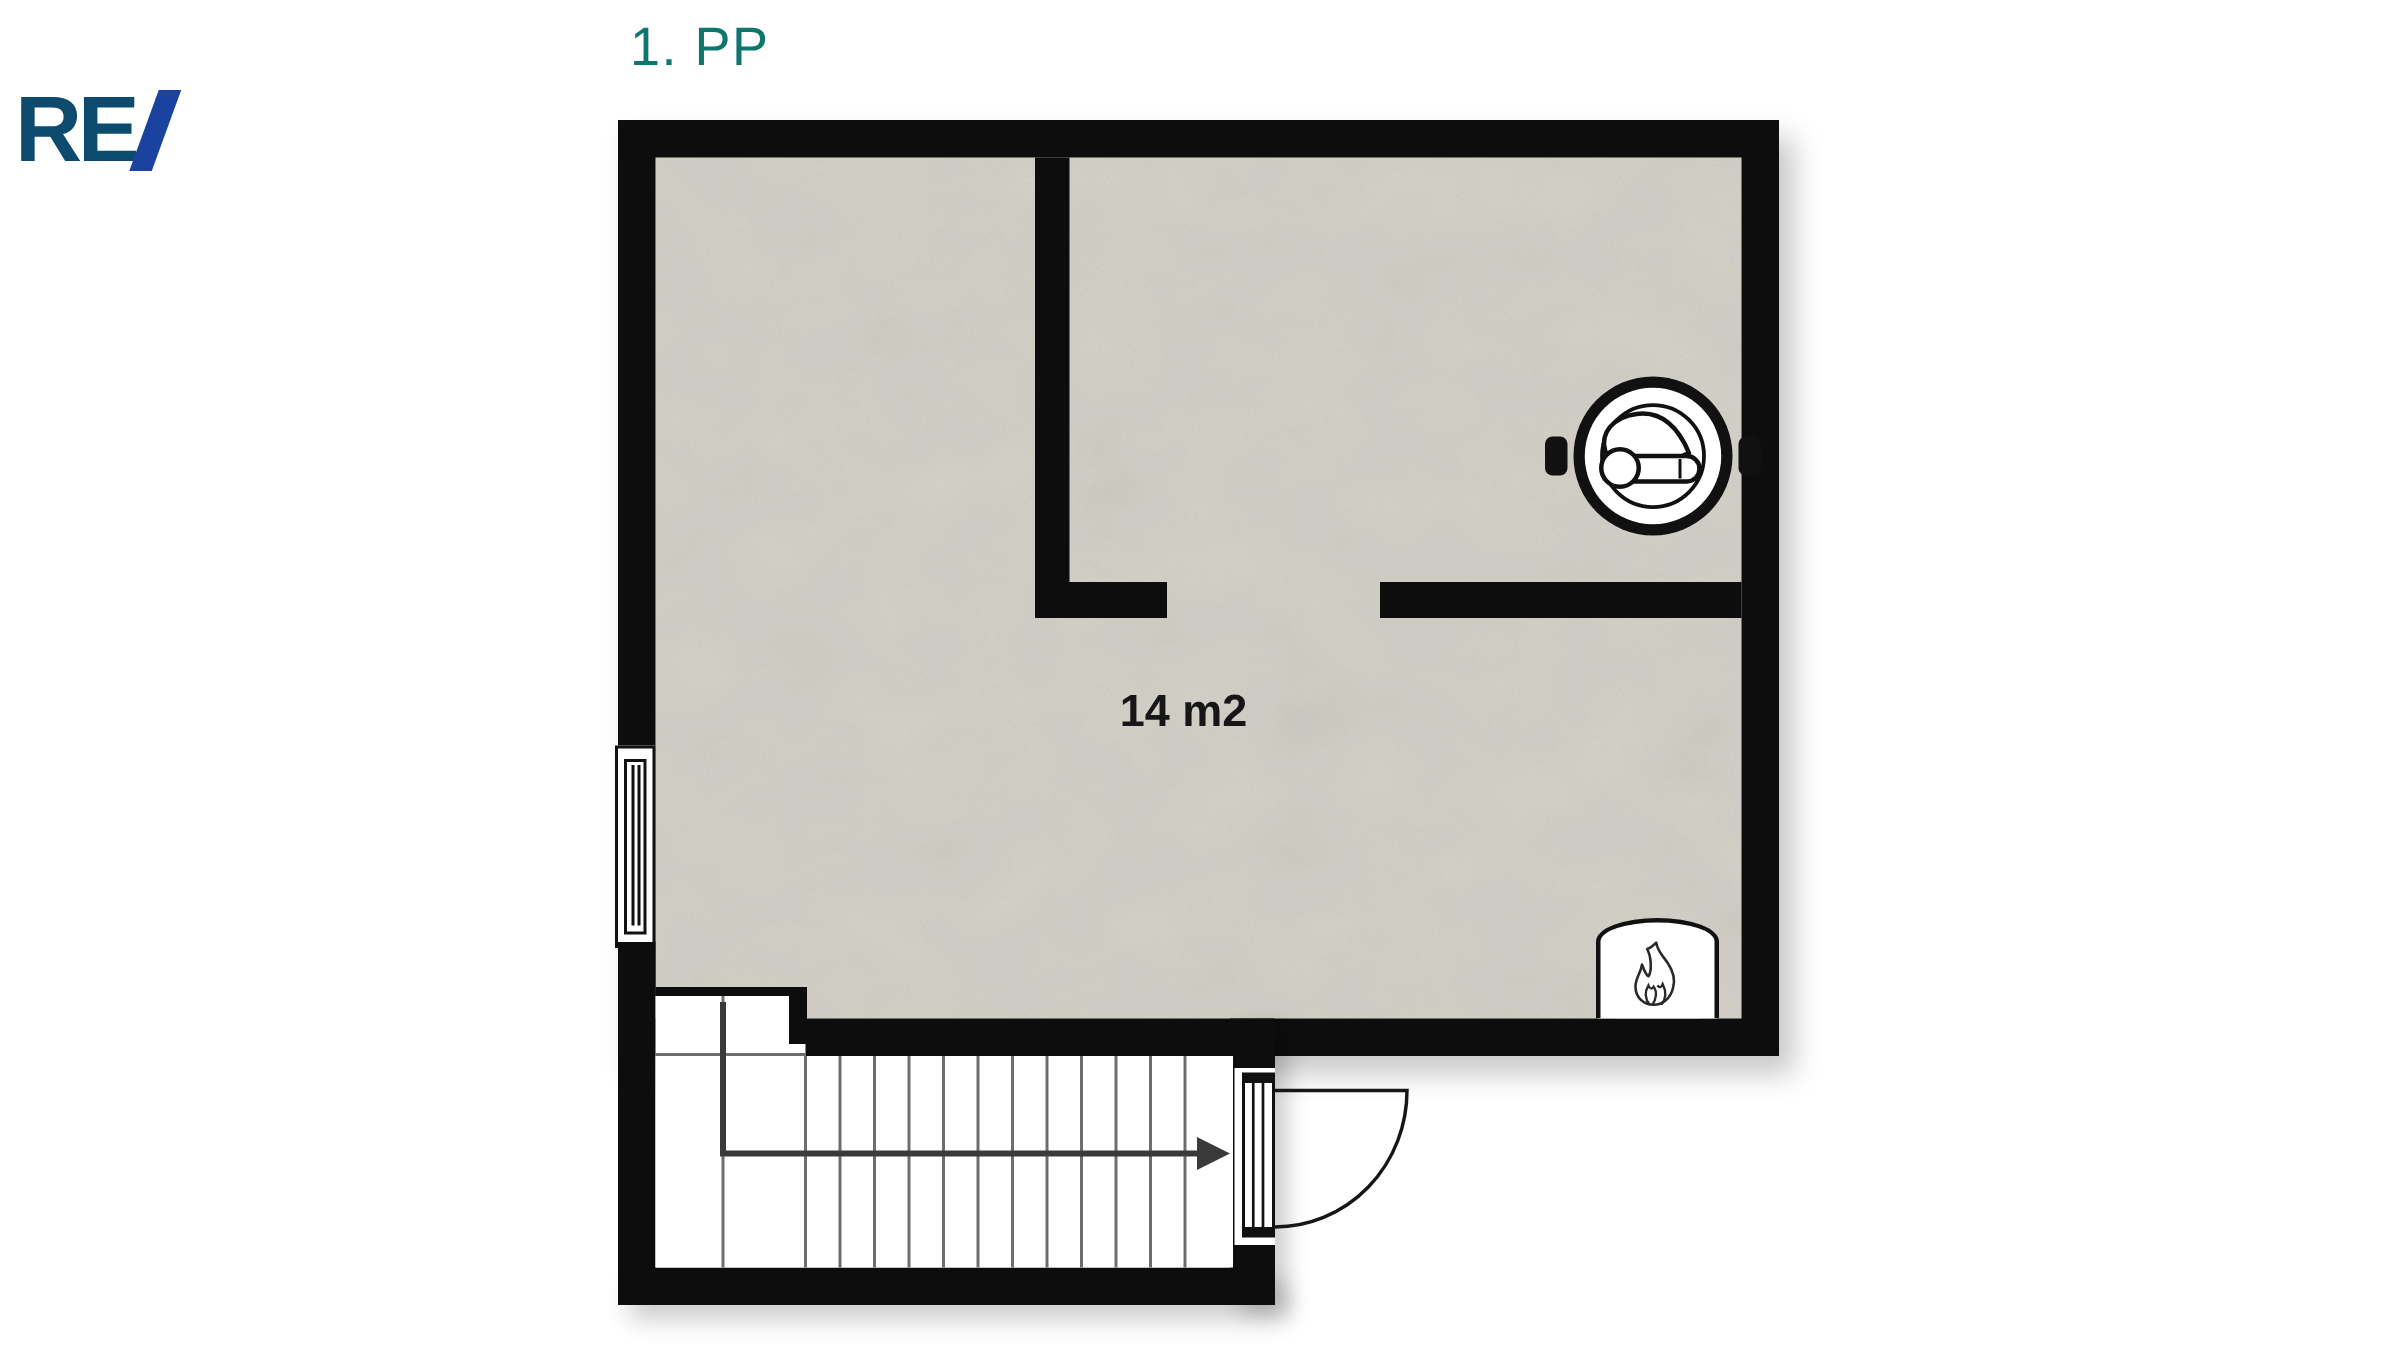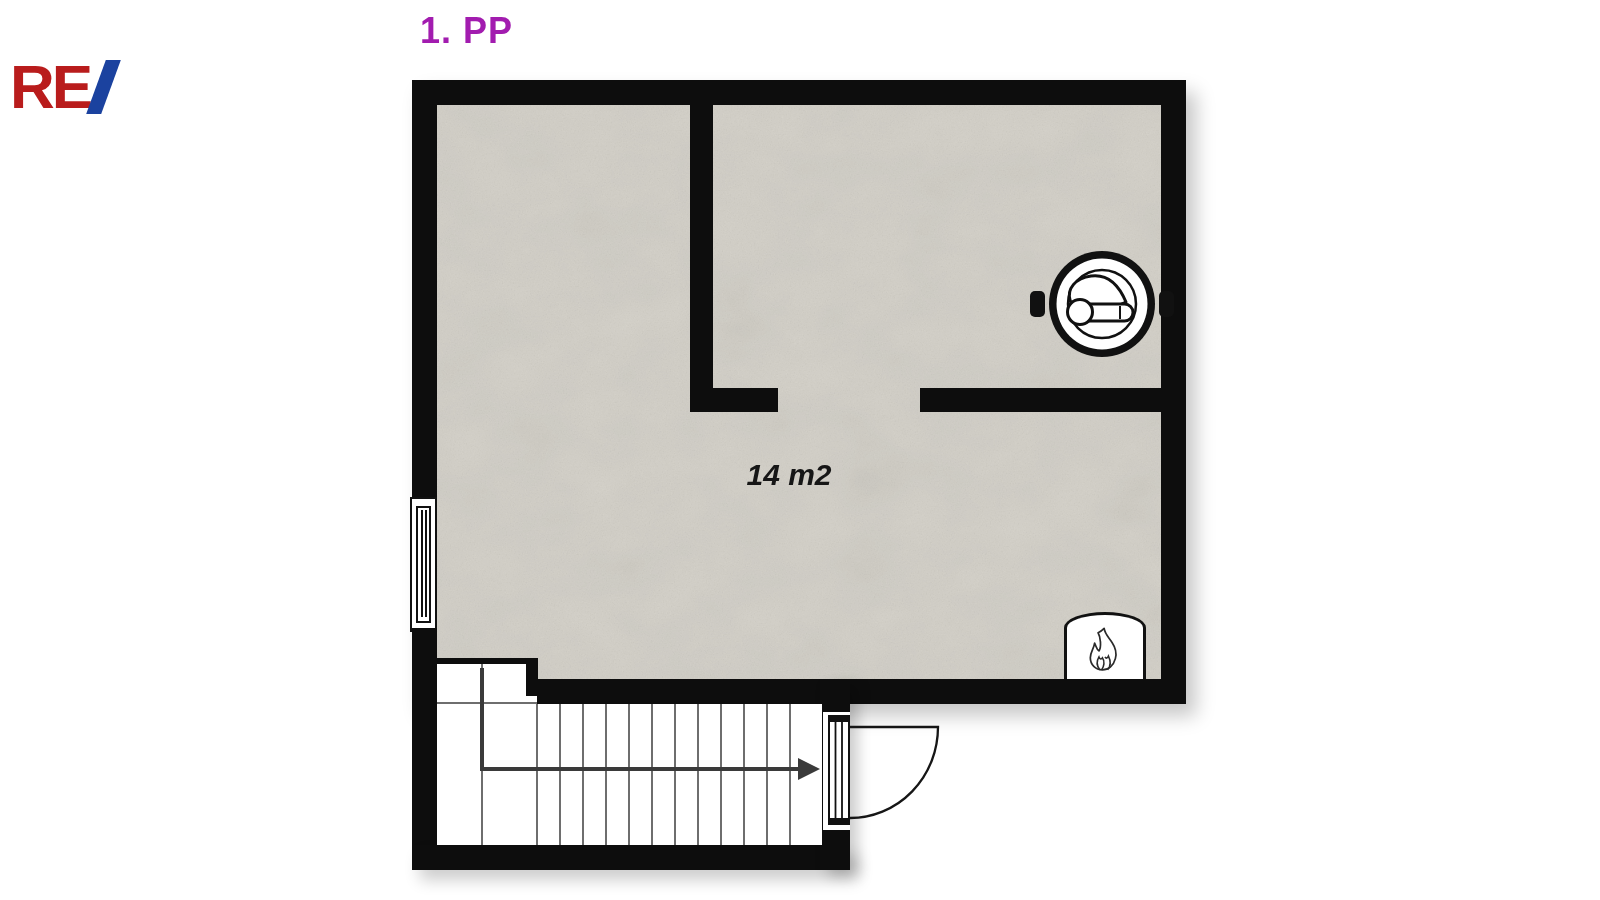--- a/index.html
+++ b/index.html
@@ -1,27 +1,27 @@
 <!DOCTYPE html>
 <html><head>
 <meta charset="utf-8">
 <style>
   html,body{margin:0;padding:0;background:#ffffff;width:1600px;height:900px;overflow:hidden;
     font-family:"Liberation Sans", sans-serif;}
   .stage{position:relative;width:1600px;height:900px;background:#ffffff;}
 
   
   .logo{position:absolute;left:10px;top:58px;height:58px;display:flex;align-items:center;}
-  .logo .txt{font-weight:700;font-size:62px;letter-spacing:-3px;line-height:1;color:#b91c1c;}
+  .logo .txt{font-weight:700;font-size:62px;letter-spacing:-3px;line-height:1;color:#0c4a6e;}
   .logo .slash{width:15px;height:54px;background:#1b429f;transform:skewX(-20deg);
     margin:0 3px 0 6px;}
-  .floor-title{position:absolute;left:420px;top:10px;font-size:36px;font-weight:700;color:#a21caf;letter-spacing:1px;}
+  .floor-title{position:absolute;left:420px;top:10px;font-size:36px;font-weight:400;color:#0f766e;letter-spacing:1px;}
 
   
-  .plan{position:absolute;left:412px;top:80px;width:774px;height:790px;font-style:italic;}
+  .plan{position:absolute;left:412px;top:80px;width:774px;height:790px;}
   .plan *{position:absolute;box-sizing:border-box;}
 
   .main-outline{left:0;top:0;width:774px;height:624px;background:#0d0d0d;z-index:1;
     box-shadow:10px 12px 18px rgba(0,0,0,.22);}
   .floor{left:25px;top:25px;width:724px;height:574px;background:#d6d3cb;z-index:2;overflow:hidden;}
   .floor svg{left:0;top:0;}
 
   .wall{background:#0d0d0d;z-index:3;}
   .part-v{left:278px;top:25px;width:23px;height:307px;}
   .part-foot{left:278px;top:308px;width:88px;height:24px;}

